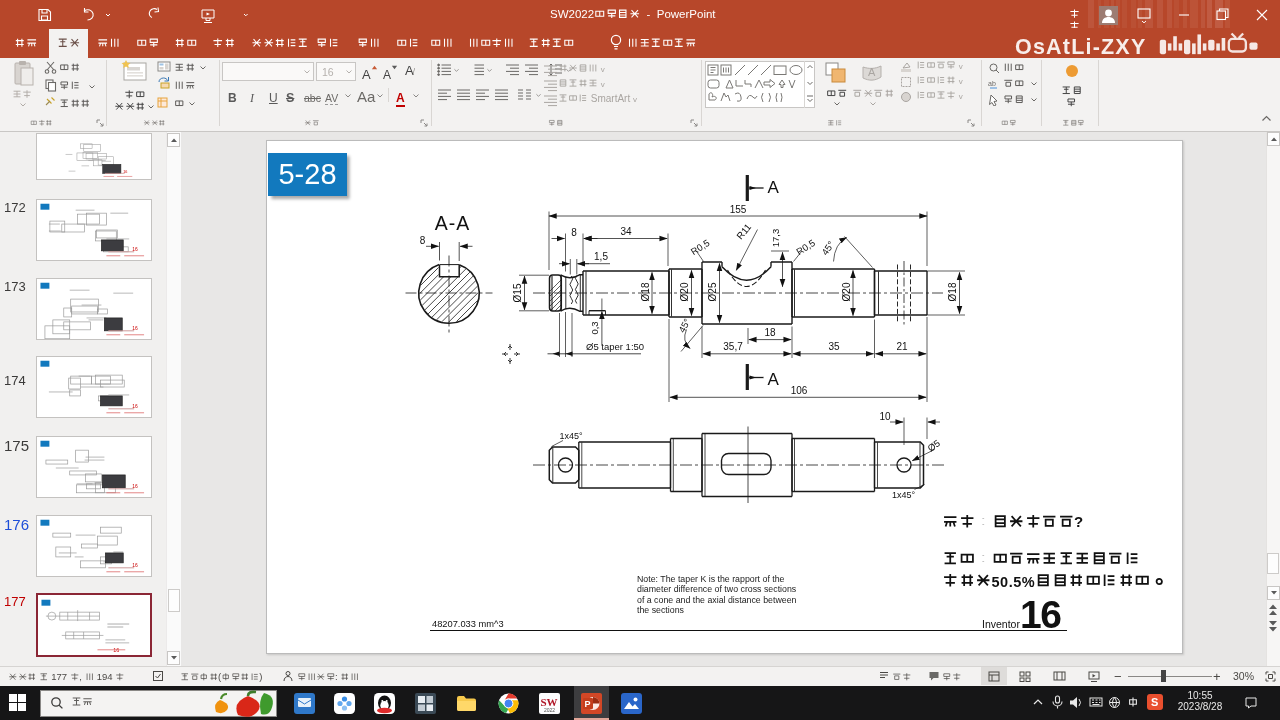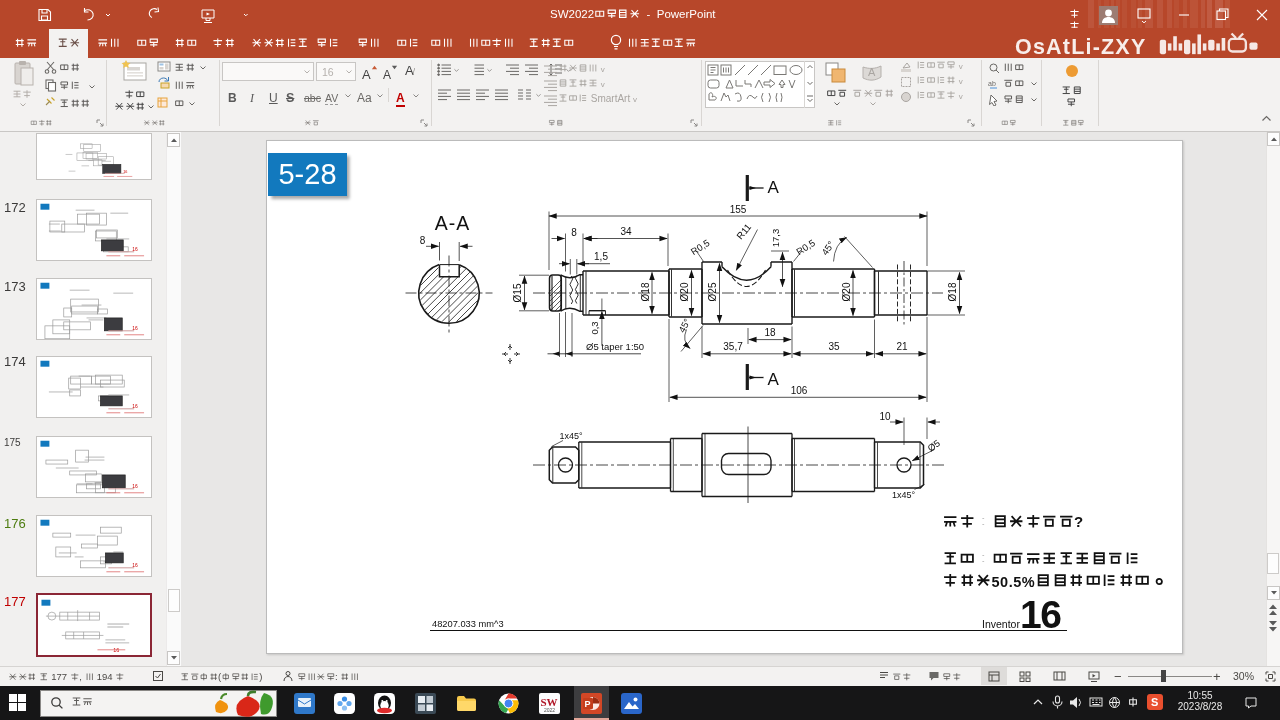--- a/index.html
+++ b/index.html
@@ -362,21 +362,21 @@
     <div class="ab" style="left:383px;top:64px;font-size:12px;color:#444">A<svg style="display:inline-block;width:7px;height:7px;vertical-align:8px" viewBox="0 0 8 8">
         <path d="M1 2l3 4 3-4z" fill="#5a5a5a"></path>
       </svg></div>
     <div class="ab" style="left:405px;top:63px;font-size:13px;color:#444">A<span style="font-size:9px;color:#8a8886"≯</span></div>
     <div class="ab" style="left:228px;top:88px"><b style="color:#5a5a5a;font-size:12px">B</b></div>
     <div class="ab" style="left:250px;top:88px"><i style="color:#5a5a5a;font-size:12px;font-family:'Liberation Serif',serif">I</i></div>
     <div class="ab" style="left:269px;top:88px"><u style="color:#5a5a5a;font-size:12px">U</u></div>
     <div class="ab" style="left:286px;top:88px"><s style="color:#5a5a5a;font-size:12.5px;font-weight:bold">S</s></div>
     <div class="ab" style="left:304px;top:88px"><s style="color:#6b6966;font-size:10.5px">abc</s></div>
     <div class="ab" style="left:325px;top:88px"><span style="color:#6b6966;font-size:10.5px;border-bottom:1px dashed #999">AV</span></div>
-    <div class="ab" style="left:357px;top:88px"><span style="color:#6b6966;font-size:12px">Aa</span></div>
+    <div class="ab" style="left:357px;top:88px"><span style="color:#6b6966;font-size:15px">Aa</span></div>
     <div class="ab" style="left:396px;top:88px"><b style="color:#c00000;font-size:12px;border-bottom:2.5px solid #c00000">A</b></div>
     <svg class="ab" style="left:344px;top:93px" width="8" height="6" viewBox="0 0 8 6" stroke="#8a8886" fill="none">
       <path d="M1.5 1.5l2.5 2.5 2.5-2.5"></path>
     </svg>
     <svg class="ab" style="left:376px;top:93px" width="8" height="6" viewBox="0 0 8 6" stroke="#8a8886" fill="none">
       <path d="M1.5 1.5l2.5 2.5 2.5-2.5"></path>
     </svg>
     <svg class="ab" style="left:412px;top:93px" width="8" height="6" viewBox="0 0 8 6" stroke="#8a8886" fill="none">
       <path d="M1.5 1.5l2.5 2.5 2.5-2.5"></path>
     </svg>
@@ -720,21 +720,21 @@
         <path d="M77 48h8"></path>
         <path d="M12 35h24"></path>
         <path d="M72 38h21"></path>
         <path d="M44 30h23"></path>
         <rect x="64" y="39" width="22" height="10" fill="#3c3c40" stroke="#222"></rect>
         <path d="M72 52h26" stroke="#c99" stroke-width="1"></path>
         <path d="M88 56h20M70 56h14" stroke="#d66" stroke-width="0.8"></path>
         <text x="96" y="51" font-size="5" fill="#c00" stroke="none">16</text>
       </svg>
     </div>
-    <div class="ab" style="left:4px;top:354px;font-size:13px;color:#3b3a39">174</div>
+    <div class="ab" style="left:4px;top:373px;font-size:13px;color:#3b3a39">174</div>
     <div class="ab" style="left:36px;top:435.5px;width:116px;height:62px;background:#fff;border:1px solid #c4c2c0;overflow:hidden">
       <svg width="114" height="62" viewBox="0 0 115 62" stroke="#9a9a9a" stroke-width="0.7" fill="none">
         <rect x="3.5" y="3.5" width="9" height="6" fill="#1279be" stroke="none"></rect>
         <rect x="33" y="34" width="27" height="4"></rect>
         <rect x="50" y="47" width="14" height="5"></rect>
         <rect x="39" y="13" width="13" height="12"></rect>
         <rect x="49" y="37" width="16" height="8"></rect>
         <rect x="9" y="23" width="22" height="4"></rect>
         <rect x="59" y="46" width="20" height="10"></rect>
         <rect x="40" y="48" width="28" height="8"></rect>
@@ -742,21 +742,21 @@
         <path d="M19 31h23"></path>
         <path d="M48 23h20"></path>
         <path d="M49 20h19"></path>
         <path d="M58 46h21"></path>
         <rect x="66" y="38" width="23" height="13" fill="#3c3c40" stroke="#222"></rect>
         <path d="M72 52h26" stroke="#c99" stroke-width="1"></path>
         <path d="M88 56h20M70 56h14" stroke="#d66" stroke-width="0.8"></path>
         <text x="96" y="51" font-size="5" fill="#c00" stroke="none">16</text>
       </svg>
     </div>
-    <div class="ab" style="left:4px;top:436.5px;font-size:10px;color:#3b3a39">175</div>
+    <div class="ab" style="left:4px;top:436.5px;font-size:15px;color:#3b3a39">175</div>
     <div class="ab" style="left:36px;top:515px;width:116px;height:62px;background:#fff;border:1px solid #c4c2c0;overflow:hidden">
       <svg width="114" height="62" viewBox="0 0 115 62" stroke="#9a9a9a" stroke-width="0.7" fill="none">
         <rect x="3.5" y="3.5" width="9" height="6" fill="#1279be" stroke="none"></rect>
         <rect x="64" y="41" width="11" height="7"></rect>
         <rect x="45" y="28" width="16" height="4"></rect>
         <rect x="44" y="45" width="25" height="7"></rect>
         <rect x="64" y="11" width="21" height="6"></rect>
         <rect x="61" y="20" width="20" height="9"></rect>
         <rect x="19" y="31" width="15" height="10"></rect>
         <rect x="16" y="17" width="18" height="4"></rect>
@@ -764,21 +764,21 @@
         <path d="M77 36h10"></path>
         <path d="M67 46h15"></path>
         <path d="M22 37h18"></path>
         <path d="M39 19h20"></path>
         <rect x="69" y="37" width="18" height="10" fill="#3c3c40" stroke="#222"></rect>
         <path d="M72 52h26" stroke="#c99" stroke-width="1"></path>
         <path d="M88 56h20M70 56h14" stroke="#d66" stroke-width="0.8"></path>
         <text x="96" y="51" font-size="5" fill="#c00" stroke="none">16</text>
       </svg>
     </div>
-    <div class="ab" style="left:4px;top:516px;font-size:13px;color:#4d7c0f">176</div>
+    <div class="ab" style="left:4px;top:516px;font-size:15px;color:#1d4ed8">176</div>
     <div class="ab" style="left:36px;top:592.5px;width:116px;height:64px;background:#fff;border:2px solid #8b2635;overflow:hidden">
       <svg width="114" height="64" viewBox="0 0 115 62" stroke="#9a9a9a" stroke-width="0.7" fill="none">
         <rect x="3.5" y="3.5" width="9" height="6" fill="#1279be" stroke="none"></rect>
         <circle cx="14" cy="20" r="4"></circle>
         <rect x="22" y="16" width="40" height="8"></rect>
         <path d="M30 16v8M40 14v11M52 16v8M8 20h54"></path>
         <rect x="28" y="36" width="34" height="7"></rect>
         <path d="M36 36v7M46 36v7M24 39.5h42"></path>
         <path d="M70 28h22M70 31h16" stroke="#888"></path>
         <path d="M68 44h20M68 47h24" stroke="#888" stroke-width="0.6"></path>
@@ -1005,20 +1005,21 @@
         <path d="M940 422H927.9" stroke-width="0.75" marker-end="url(#ar)"></path>
         <text x="885" y="419.5" font-size="10" fill="#111" stroke="none" text-anchor="middle">10</text>
         <path d="M934.5 449.5L912.3 460.7" stroke-width="0.7" marker-end="url(#ar)"></path>
         <text transform="translate(930.5 452) rotate(-35)" x="0" y="0" font-size="9.5" fill="#111" stroke="none" text-anchor="start">Ø5</text>
         <text x="559.5" y="438.5" font-size="9" fill="#111" stroke="none" text-anchor="start">1x45°</text>
         <path d="M563 440.5L551.5 446.5" stroke-width="0.7"></path>
         <text x="892" y="497.5" font-size="9" fill="#111" stroke="none" text-anchor="start">1x45°</text>
         <path d="M914.5 489.5L924.5 484.5" stroke-width="0.7"></path>
       </g>
     </svg>
+    <div class="ab" style="left:637px;top:574px;z-index:5;font-size:8.8px;line-height:10.3px;color:#222">Note: The taper K is the rapport of the<br>diameter difference of two cross sections<br>of a cone and the axial distance between<br>the sections</div>
     <div class="ab" style="left:432px;top:619px;z-index:5;font-size:9.3px;color:#111">48207.033 mm^3</div>
     <div class="ab" style="left:430px;top:629.5px;width:637px;height:1.4px;background:#111;z-index:5"></div>
     <div class="ab" style="left:982px;top:618px;z-index:5;font-size:10.5px;font-weight:normal;color:#111">Inventor</div>
     <div class="ab" style="left:1020px;top:595px;z-index:5;font-size:39px;font-weight:bold;color:#111;letter-spacing:-1.5px;line-height:1">16</div>
     <div class="ab" style="left:942px;top:512px;z-index:5;font-size:16.5px;color:#111;font-weight:bold;white-space:nowrap"><svg class="cj cjb" viewBox="0 0 16 16">
         <path d="M2 4H14M2 8.5H14M5 8.5L3.5 13M8 8.5V13M11 8.5L12.5 13"></path>
       </svg><svg class="cj cjb" viewBox="0 0 16 16">
         <path d="M8 2V14M2 5H14M3.5 10.5H12.5"></path>
       </svg><svg class="cj cjb" viewBox="0 0 16 16">
         <path d="M8 5.2V5.3M8 10.7V10.8"></path>

